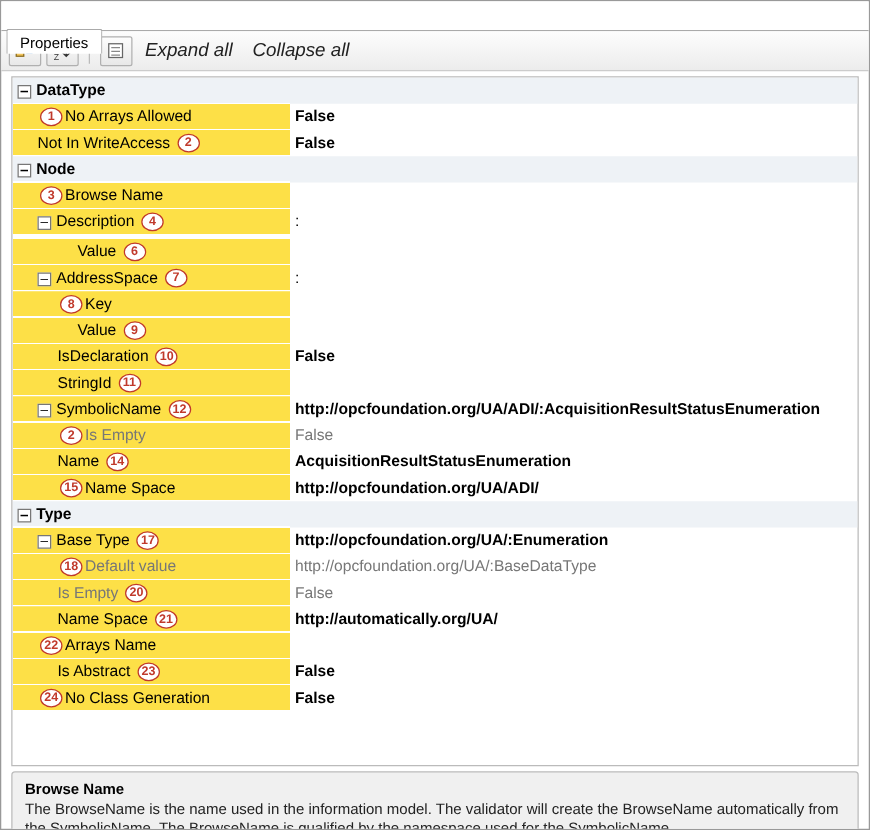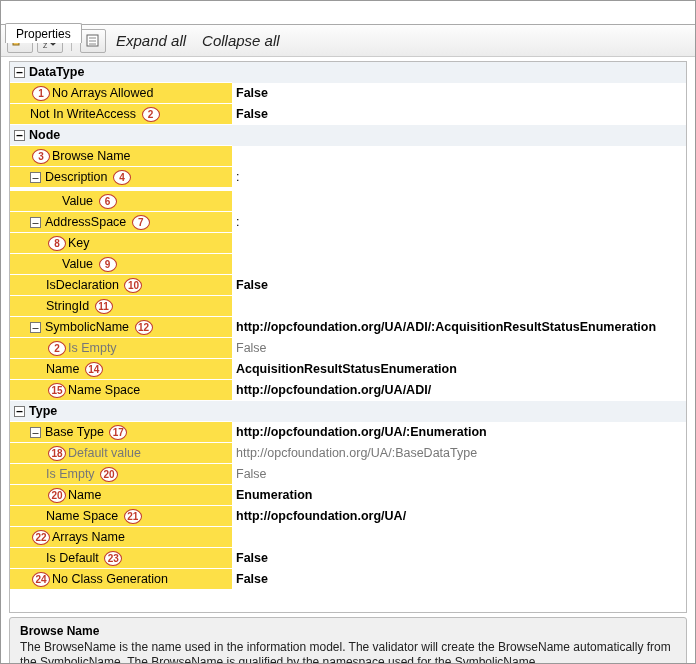--- a/index.html
+++ b/index.html
@@ -269,33 +269,29 @@
     </div>
     <div class="row">
       <div class="cell-label indent2 dim"><span class="ann">18</span><span>Default value</span></div>
       <div class="cell-value dim">http://opcfoundation.org/UA/:BaseDataType</div>
     </div>
     <div class="row">
       <div class="cell-label indent2 dim"><span>Is Empty</span> <span class="ann">20</span></div>
       <div class="cell-value dim">False</div>
     </div>
     <div class="row">
-      <div class="cell-label indent2"><span class="ann">20</span><span>Name</span></div>
-      <div class="cell-value bold-val">Enumeration</div>
-    </div>
-    <div class="row">
       <div class="cell-label indent2"><span>Name Space</span> <span class="ann">21</span></div>
-      <div class="cell-value bold-val">http://opcfoundation.org/UA/</div>
+      <div class="cell-value bold-val">http://automatically.org/UA/</div>
     </div>
     <div class="row">
       <div class="cell-label indent1"><span class="ann">22</span><span>Arrays Name</span></div>
       <div class="cell-value"></div>
     </div>
     <div class="row">
-      <div class="cell-label indent2"><span>Is Default</span> <span class="ann">23</span></div>
+      <div class="cell-label indent2"><span>Is Abstract</span> <span class="ann">23</span></div>
       <div class="cell-value bold-val">False</div>
     </div>
     <div class="row">
       <div class="cell-label indent1"><span class="ann">24</span><span>No Class Generation</span></div>
       <div class="cell-value bold-val">False</div>
     </div>
 
   </div>
 </div>
 

